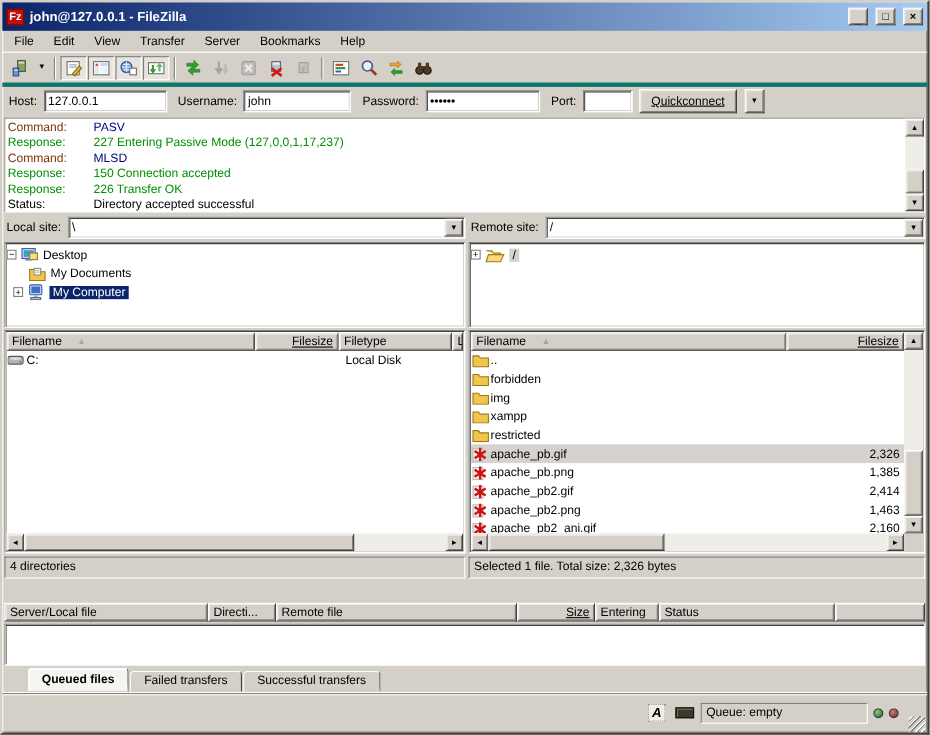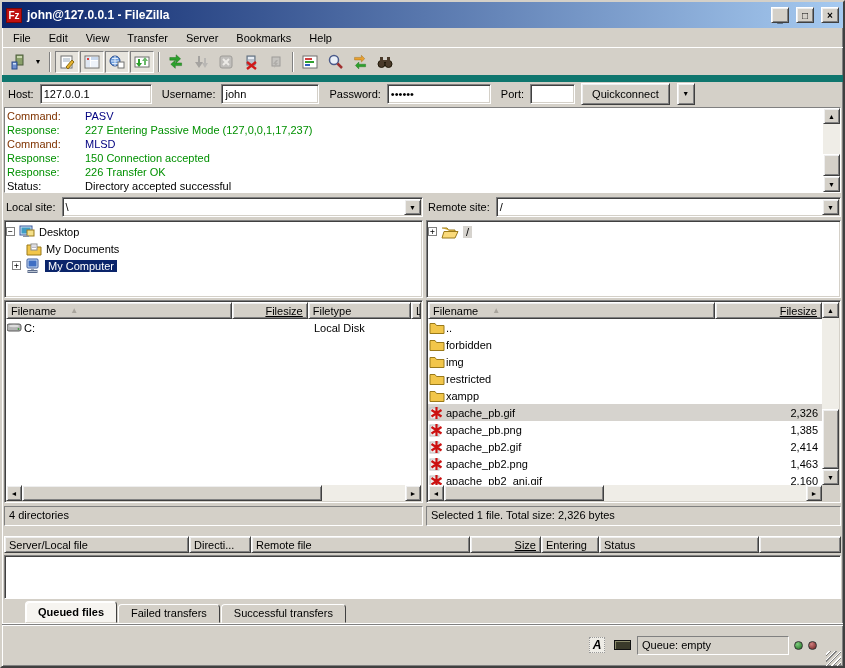--- a/index.html
+++ b/index.html
@@ -29,27 +29,27 @@
   
   .toolbar{ height:28px; display:flex; align-items:center; padding:0 4px; gap:1px; flex:0 0 auto;
     border-top:1px solid #fff;}
   .tbtn{ width:24px; height:22px; display:flex; align-items:center; justify-content:center; border:1px solid transparent;}
   .tbtn.pressed{ border-color:#808080 #fff #fff #808080; background:#e7e4dd; }
   .tbtn.narrow{ width:14px; }
   .tsep{ width:2px; height:20px; margin:0 3px; border-left:1px solid #808080; border-right:1px solid #fff;}
   .dis{ filter:grayscale(1) opacity(.55); }
   
   .quickbar{ height:30px; display:flex; align-items:center; padding:0 6px; gap:6px; flex:0 0 auto;
-    border-top:7px solid #0f766e;}
+    border-top:4px solid #0f766e;}
   .qlabel{ white-space:nowrap; }
   .qinput{ height:20px; font:11px "Liberation Sans",sans-serif; padding:2px 3px;
     border:1px solid; border-color:#808080 #fff #fff #808080;
     box-shadow: inset 1px 1px 0 #404040, inset -1px -1px 0 #d4d0c8; background:#fff; outline:none;}
   .qc-btn{ height:22px; padding:0 10px; font:11px "Liberation Sans",sans-serif; background:#d4d0c8;
-    border:1px solid; border-color:#fff #404040 #404040 #fff; box-shadow:inset 1px 1px 0 #eee, inset -1px -1px 0 #808080;}
+    border:1px solid; border-color:#fff #404040 #404040 #fff; box-shadow:inset 1px 1px 0 #eee, inset -1px -1px 0 #808080;text-decoration:underline;}
   .qc-drop{ width:18px; height:22px; display:flex;align-items:center;justify-content:center; background:#d4d0c8;
     border:1px solid; border-color:#fff #404040 #404040 #fff; box-shadow:inset 1px 1px 0 #eee, inset -1px -1px 0 #808080; margin-left:1px;}
   
   .logwrap{ margin:2px 2px 1px 2px; height:86px; display:flex; flex:0 0 auto; }
   .logbox{ flex:1; display:flex; }
   .logcontent{ flex:1; padding:1px 2px; overflow:hidden; background:#fff;}
   .logline{ display:flex; line-height:14px; }
   .logline .llabel{ width:78px; flex:0 0 auto; }
   .log-command .llabel{ color:#7f3300; } .log-command .ltext{ color:#000080; }
   .log-response .llabel, .log-response .ltext{ color:#009000; }
@@ -96,21 +96,21 @@
   .sortarrow{ color:#a8a49c; font-size:8px; margin-left:14px;}
   .lrows{ flex:1; background:#fff; overflow:hidden;}
   .frow{ display:flex; align-items:center; height:17px; white-space:nowrap;}
   .frow .icon{ width:18px; flex:0 0 auto; display:flex; justify-content:flex-start; padding-left:1px;}
   .frow.sel{ background:#d6d3ce; }
   .cell{ overflow:hidden; }
   .cell.r{ text-align:right; }
   .statusbox{ height:20px; margin-top:3px; padding:2px 4px; background:#d4d0c8; flex:0 0 auto;
     border:1px solid; border-color:#808080 #fff #fff #808080;}
   
-  .queuehdr{ height:19px; display:flex; margin:10px 2px 0 2px; flex:0 0 auto; background:#d4d0c8;}
+  .queuehdr{ height:19px; display:flex; margin:22px 2px 0 2px; flex:0 0 auto; background:#d4d0c8;}
   .queuebody{ flex:1; margin:0 2px; background:#fff; border:1px solid; border-color:#808080 #fff #fff #808080;
     box-shadow: inset 1px 1px 0 #404040;}
   
   .tabstrip{ height:25px; display:flex; align-items:flex-end; padding:0 4px; gap:1px; flex:0 0 auto;
     border-bottom:1px solid #fff;}
   .tab{ padding:3px 12px 3px 12px; background:#d4d0c8; border:1px solid;
     border-color:#fff #404040 #d4d0c8 #fff; border-radius:4px 4px 0 0; height:19px; display:flex; align-items:center;}
   .tab.active{ background:#f6f4f0; font-weight:bold; height:22px; box-shadow:inset 1px 1px 0 #fff;margin-left:19px;}
   
   .statusbar{ flex:1; display:flex; align-items:center; justify-content:flex-end; gap:5px;
@@ -451,30 +451,30 @@
                   </span>
                 <span class="cell" style="width:265px">img</span>
                 <span class="cell r" style="flex:1; padding-right:4px"></span>
               </div>
               <div class="frow">
                 <span class="icon">
                     <svg width="16" height="13">
                       <path d="M1 2.5 h5 l1.5 2 H15 v8 H1 z" fill="#f2c64a" stroke="#9a7a1a"></path>
                     </svg>
                   </span>
-                <span class="cell" style="width:265px">restricted</span>
+                <span class="cell" style="width:265px">xampp</span>
                 <span class="cell r" style="flex:1; padding-right:4px"></span>
               </div>
               <div class="frow">
                 <span class="icon">
                     <svg width="16" height="13">
                       <path d="M1 2.5 h5 l1.5 2 H15 v8 H1 z" fill="#f2c64a" stroke="#9a7a1a"></path>
                     </svg>
                   </span>
-                <span class="cell" style="width:265px">xampp</span>
+                <span class="cell" style="width:265px">restricted</span>
                 <span class="cell r" style="flex:1; padding-right:4px"></span>
               </div>
               <div class="frow sel">
                 <span class="icon">
                     <svg width="15" height="14">
                       <rect x="1" y="2" width="9" height="11" fill="#eee" stroke="#bbb"></rect>
                       <g stroke="#cc1111" stroke-width="2.2">
                         <path d="M7.5 1 v12 M2.5 4 l10 6.5 M12.5 4 l-10 6.5"></path>
                       </g>
                     </svg>

